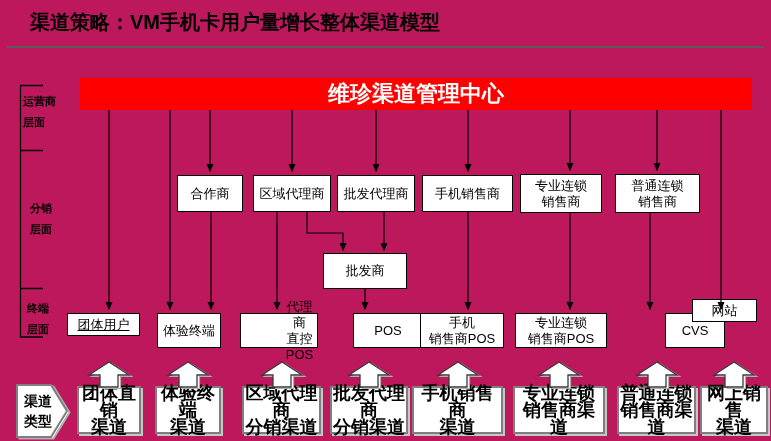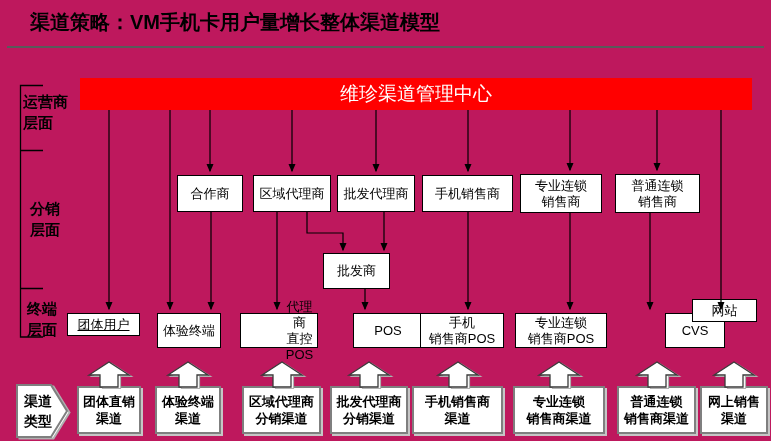--- a/index.html
+++ b/index.html
@@ -2,28 +2,28 @@
 <html><head>
 <meta charset="utf-8">
 <style>
   html,body{margin:0;padding:0;background:#fff;}
   *{box-sizing:border-box;}
   #slide{position:relative;width:771px;height:441px;background:#be185d;overflow:hidden;
          font-family:"Liberation Sans","DejaVu Sans",sans-serif;color:#000;}
   .title{position:absolute;left:30px;top:9px;font-size:20px;font-weight:bold;white-space:nowrap;}
   .rule{position:absolute;left:7px;top:46px;width:757px;height:2px;background:#5a5a5a;}
   .banner{position:absolute;left:80px;top:78px;width:672px;height:32px;display:flex;
-          align-items:center;justify-content:center;font-size:19px;font-weight:normal;z-index:1;}
+          align-items:center;justify-content:center;font-size:22px;font-weight:bold;z-index:1;}
   .bx{position:absolute;background:#fff;border:1px solid #000;display:flex;align-items:center;
       justify-content:center;text-align:center;font-size:13px;line-height:16px;
       white-space:pre-line;z-index:1;}
   .chbx{position:absolute;background:#fff;border:2px solid #7f7f7f;display:flex;align-items:center;
-        justify-content:center;text-align:center;font-size:13px;line-height:17px;font-weight:bold;
+        justify-content:center;text-align:center;font-size:18px;line-height:17px;font-weight:bold;
         white-space:pre-line;box-shadow:2px 2px 0 #c6c6c6;z-index:1;}
-  .slabel{position:absolute;font-size:15px;font-weight:bold;line-height:21px;white-space:pre-line;z-index:1;}
+  .slabel{position:absolute;font-size:11px;font-weight:bold;line-height:21px;white-space:pre-line;z-index:1;}
   .ptext{position:absolute;left:19px;top:391px;width:38px;font-size:14px;font-weight:bold;
          line-height:20px;text-align:center;white-space:pre-line;z-index:6;}
   svg.overlay{position:absolute;left:0;top:0;z-index:5;pointer-events:none;}
 </style>
 </head>
 <body>
 
 <div id="slide">
 
   <div class="title">渠道策略：VM手机卡用户量增长整体渠道模型</div>
@@ -39,21 +39,21 @@
 层面</div>
 
   <div class="bx" style="left:177px;top:175px;width:66px;height:37px;">合作商</div>
   <div class="bx" style="left:253px;top:175px;width:78px;height:37px;">区域代理商</div>
   <div class="bx" style="left:337px;top:175px;width:78px;height:37px;">批发代理商</div>
   <div class="bx" style="left:422px;top:175px;width:91px;height:37px;">手机销售商</div>
   <div class="bx" style="left:520px;top:174px;width:82px;height:39px;">专业连锁
 销售商</div>
   <div class="bx" style="left:615px;top:174px;width:85px;height:39px;">普通连锁
 销售商</div>
-  <div class="bx" style="left:323px;top:253px;width:67px;height:36px;">批发商</div>
+  <div class="bx" style="left:323px;top:253px;width:84px;height:36px;">批发商</div>
 
   <div class="bx" style="left:67px;top:313px;width:73px;height:23px;text-decoration:underline;">团体用户</div>
   <div class="bx" style="left:157px;top:313px;width:64px;height:35px;">体验终端</div>
   <div class="bx" style="left:240px;top:313px;width:78px;height:35px;padding-left:41px;">代理商
 直控POS</div>
   <div class="bx" style="left:327px;top:313px;width:70px;height:35px;margin-left:26px;">POS</div>
   <div class="bx" style="left:420px;top:313px;width:84px;height:35px;">手机
 销售商POS</div>
   <div class="bx" style="left:515px;top:313px;width:92px;height:35px;">专业连锁
 销售商POS</div>

